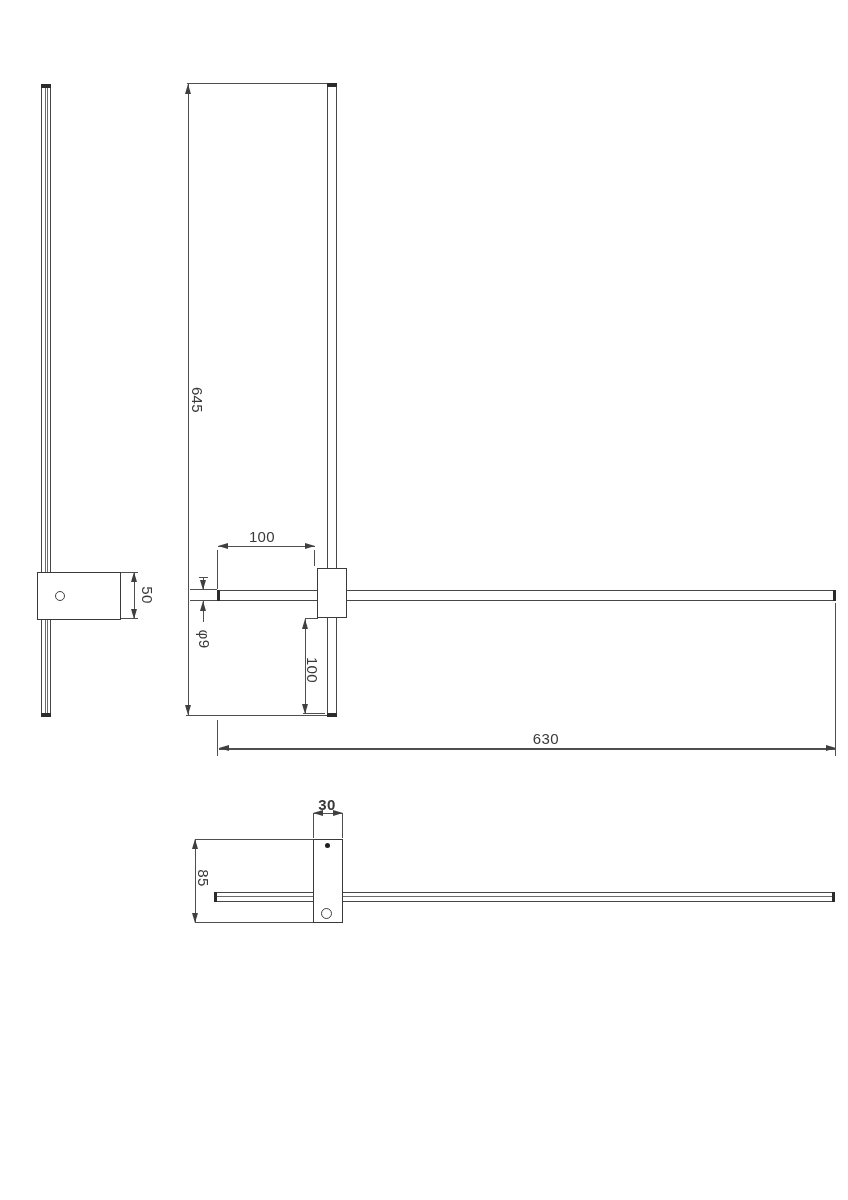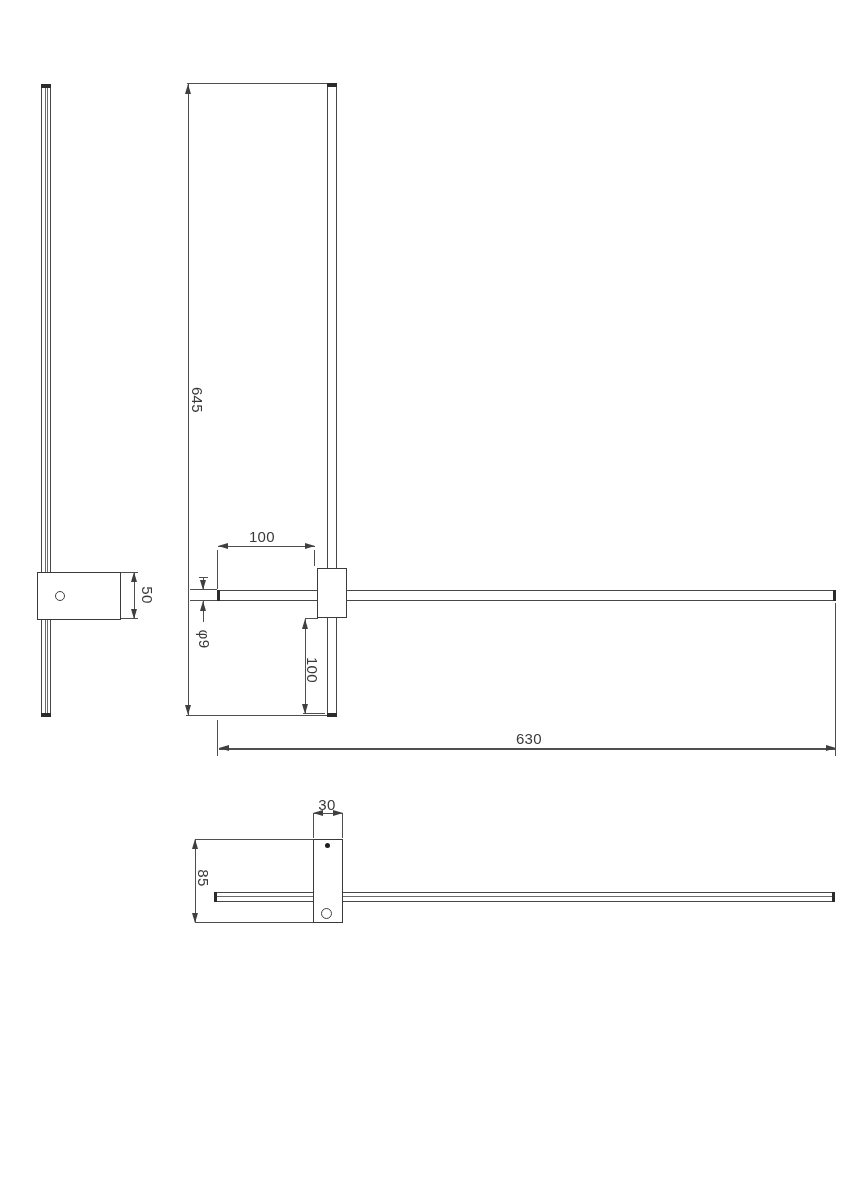--- a/index.html
+++ b/index.html
@@ -82,37 +82,37 @@
   <div class="dline" style="left:305px;top:619px;width:1px;height:95px;"></div>
   <div class="arr up" style="left:302px;top:619px;"></div>
   <div class="arr down" style="left:302px;top:704px;"></div>
   <div class="dimlabel rot" style="left:292px;top:662px;width:40px;">100</div>
 
   <div class="dline" style="left:217px;top:720px;width:1px;height:36px;"></div>
   <div class="dline" style="left:835px;top:603px;width:1px;height:153px;"></div>
   <div class="dline" style="left:219px;top:748px;width:617px;height:1.5px;"></div>
   <div class="arr left" style="left:219px;top:745px;"></div>
   <div class="arr right" style="left:826px;top:745px;"></div>
-  <div class="dimlabel" style="left:499px;top:731px;width:60px;">630</div>
+  <div class="dimlabel" style="left:499px;top:731px;width:60px;text-align:right;">630</div>
 
   <div style="left:0;top:0;width:1px;height:1px;"></div>
   <div class="obj" style="left:214px;top:892px;width:621px;height:10px;"></div>
   <div class="iline" style="left:216px;top:896px;width:617px;height:1px;"></div>
   <div class="cap" style="left:214px;top:892px;width:3px;height:10px;"></div>
   <div class="cap" style="left:832px;top:892px;width:3px;height:10px;"></div>
   <div class="obj2" style="left:313px;top:839px;width:30px;height:84px;"></div>
   <div class="dot" style="left:325px;top:843px;width:5px;height:5px;"></div>
   <div class="hole" style="left:321px;top:908px;width:11px;height:11px;"></div>
 
   <div class="dline" style="left:313px;top:814px;width:1px;height:24px;"></div>
   <div class="dline" style="left:342px;top:814px;width:1px;height:24px;"></div>
   <div class="dline" style="left:313px;top:813px;width:30px;height:1px;"></div>
   <div class="arr left" style="left:313px;top:810px;"></div>
   <div class="arr right" style="left:333px;top:810px;"></div>
-  <div class="dimlabel" style="left:312px;top:797px;width:30px;">30</div>
+  <div class="dimlabel" style="left:312px;top:797px;width:30px;font-weight:bold;">30</div>
 
   <div class="dline" style="left:195px;top:839px;width:118px;height:1px;"></div>
   <div class="dline" style="left:195px;top:922px;width:118px;height:1px;"></div>
   <div class="dline" style="left:195px;top:839px;width:1px;height:84px;"></div>
   <div class="arr up" style="left:192px;top:839px;"></div>
   <div class="arr down" style="left:192px;top:913px;"></div>
   <div class="dimlabel rot" style="left:188px;top:870px;width:30px;">85</div>
 
 </div>
 

